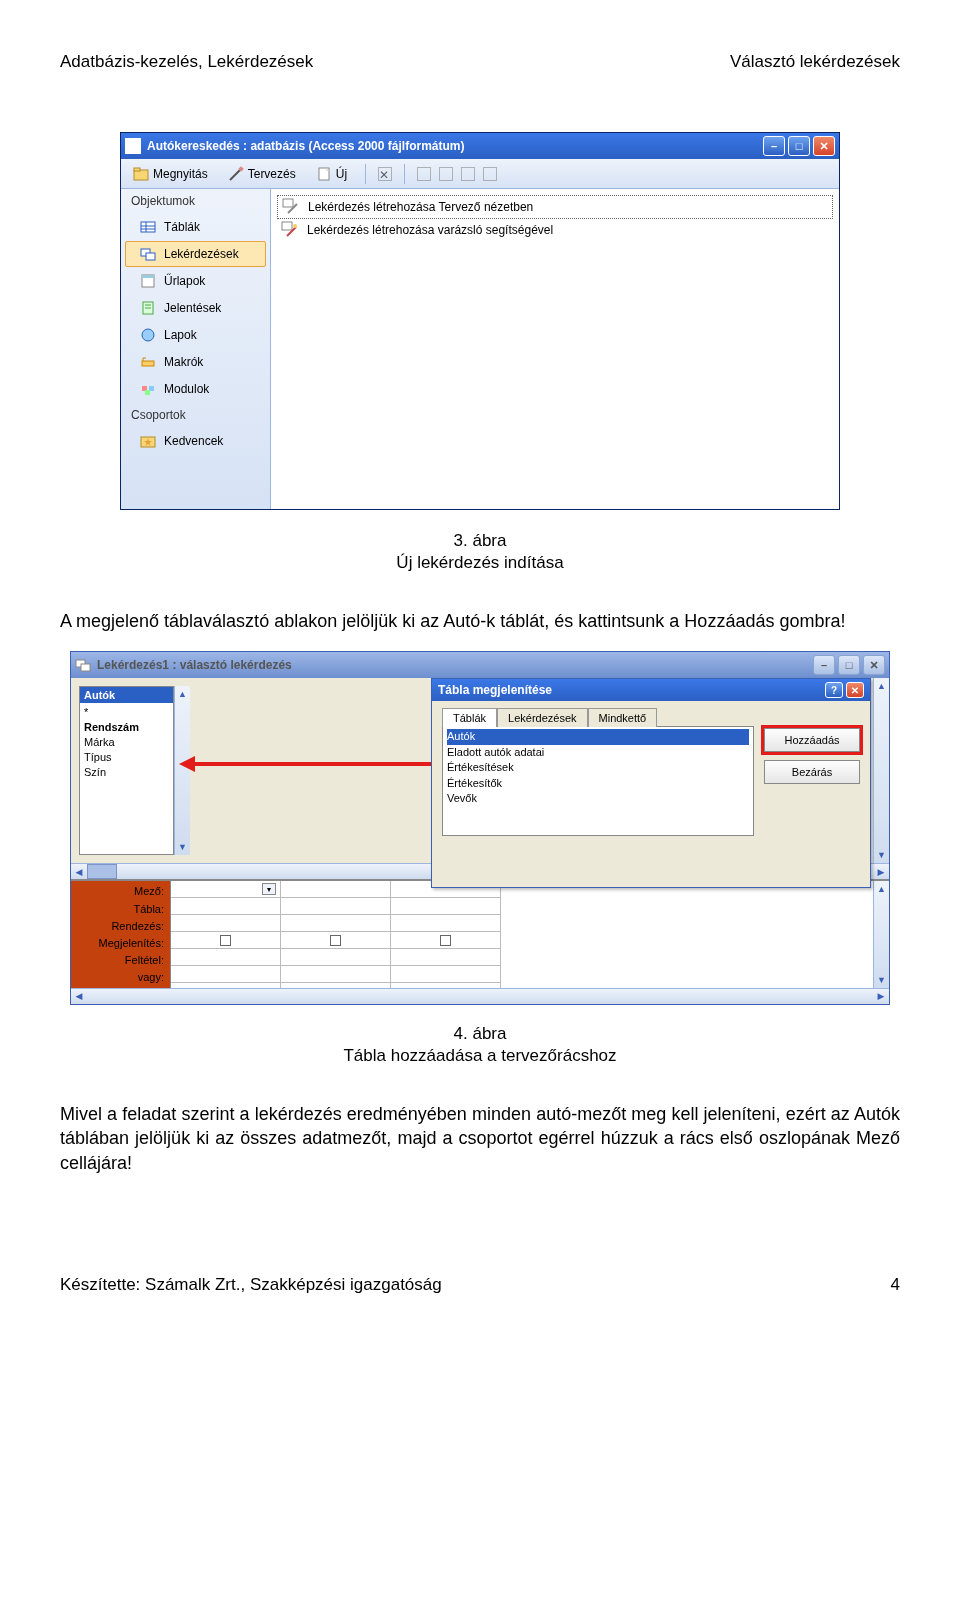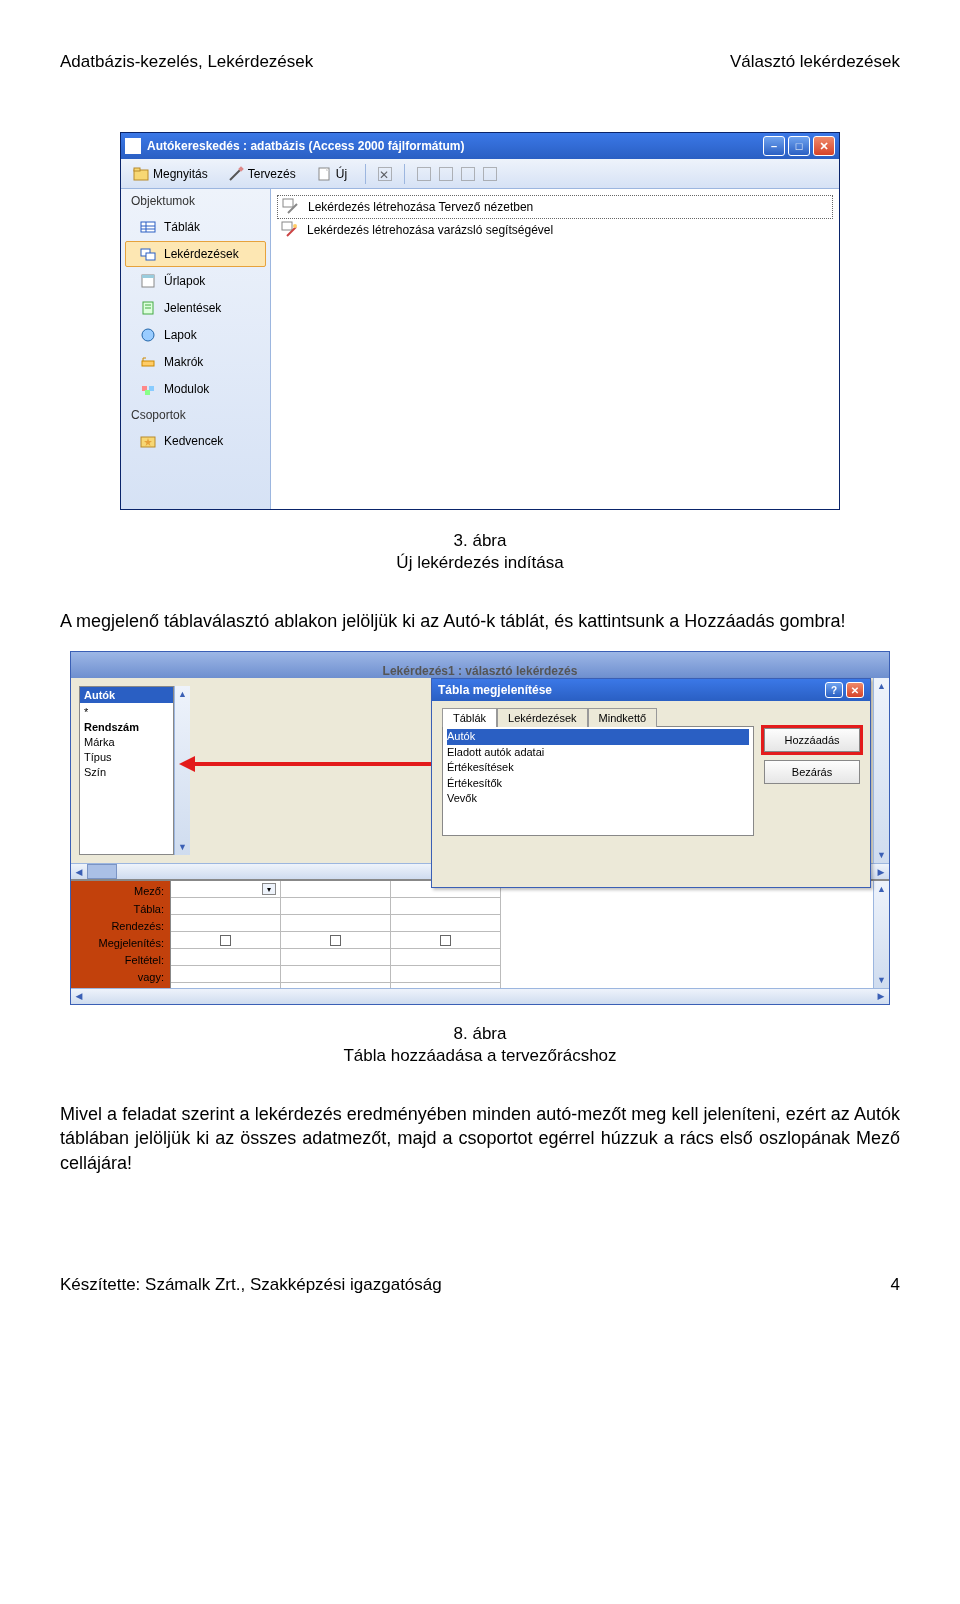--- a/index.html
+++ b/index.html
@@ -49,21 +49,21 @@
   .si-ic { width:16px; height:16px; display:inline-block; }
   .mainarea { flex:1; background:#fff; padding:6px; }
   .opt { display:flex; align-items:center; gap:8px; font-size:12px; padding:2px 4px; }
   .opt.sel { border:1px dotted #666; }
   .opticon { width:18px; height:18px; display:inline-block; }
   .caption { text-align:center; font-size:17px; margin:18px 0 35px 0; line-height:1.3; }
   .para { font-size:18px; line-height:1.35; text-align:justify; margin-bottom:18px; }
 
   
   .qwin { width:820px; margin:0 auto 18px auto; border:1px solid #3a5fb5; font-size:12px; }
-  .qtitle { height:26px; background:linear-gradient(#9db7e6,#6e8fcf); display:flex; align-items:center; color:#555; font-weight:bold; padding:12px 4px;flex-direction:column; }
+  .qtitle { height:26px; background:linear-gradient(#9db7e6,#6e8fcf); display:flex; align-items:center; color:#555; font-weight:bold; padding:4px 4px; }
   .qtitle .winbtns .winbtn { background:linear-gradient(#dce6f7,#aac0e6); border:1px solid #8aa3cf; color:#555; }
   .qbody { display:flex; height:185px; background:#ece9d8; position:relative; }
   .fieldlist { width:95px; background:#fff; border:1px solid #888; margin:8px; }
   .flhdr { background:#2a5fc3; color:#fff; font-size:11px; padding:2px 4px; font-weight:bold; }
   .flbody { padding:2px 4px; font-size:11px; line-height:1.35; }
   .scroll-y { width:16px; background:linear-gradient(#eef3fb,#cfdcef); border-left:1px solid #9cb6df; display:flex; flex-direction:column; }
   .scroll-y .thumb { flex:1; }
   .scroll-y .arr { height:16px; display:flex; align-items:center; justify-content:center; font-size:9px; color:#3a5fb5; }
   .dialog {
     position:absolute; top:0; right:18px; width:440px; height:210px;
@@ -371,21 +371,21 @@
       </div>
       <div class="scroll-x">
         <div class="arr">◀</div>
         <div class="thumb"></div>
         <div class="arr">▶</div>
       </div>
     </div>
   </div>
 
   <div class="caption">
-    <div>8. ábra</div>
+    <div>4. ábra</div>
     <div>Tábla hozzáadása a tervezőrácshoz</div>
   </div>
 
   <div class="para">Mivel a feladat szerint a lekérdezés eredményében minden autó-mezőt meg kell jeleníteni, ezért az Autók táblában jelöljük ki az összes adatmezőt, majd a csoportot egérrel húzzuk a rács első oszlopának Mező cellájára!</div>
 
   <div class="footer">
     <span>Készítette: Számalk Zrt., Szakképzési igazgatóság</span>
     <span>4</span>
   </div>
 </div>

